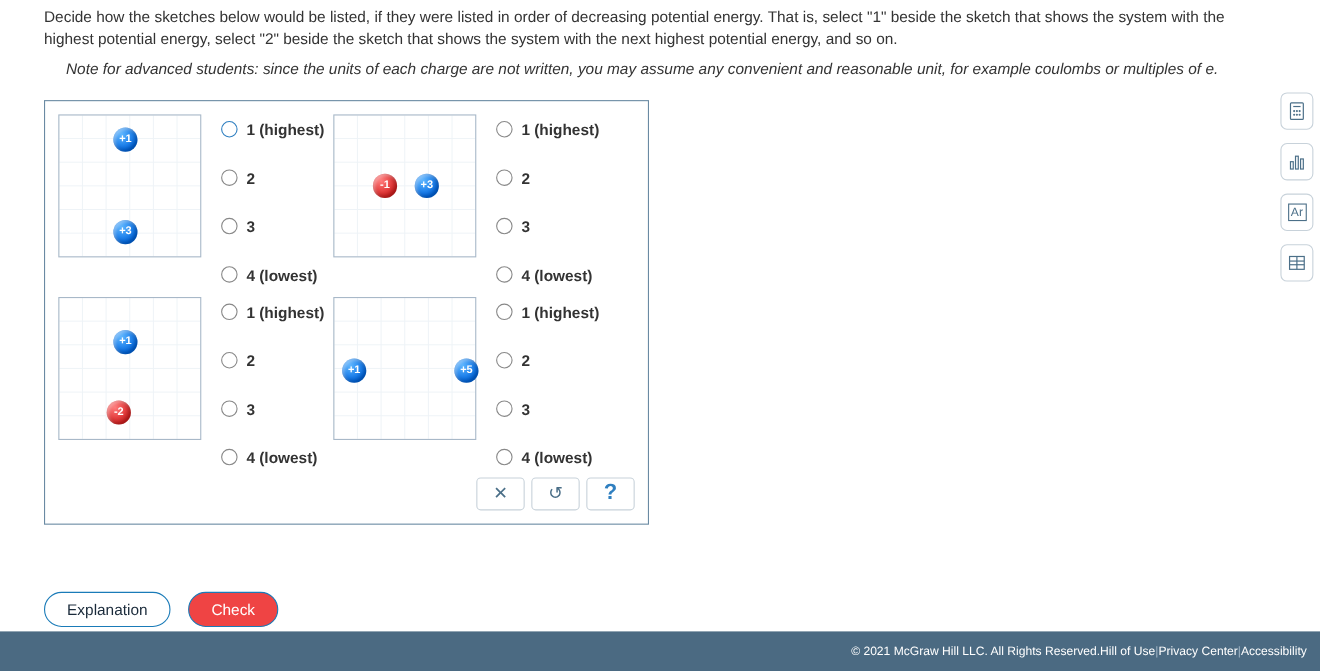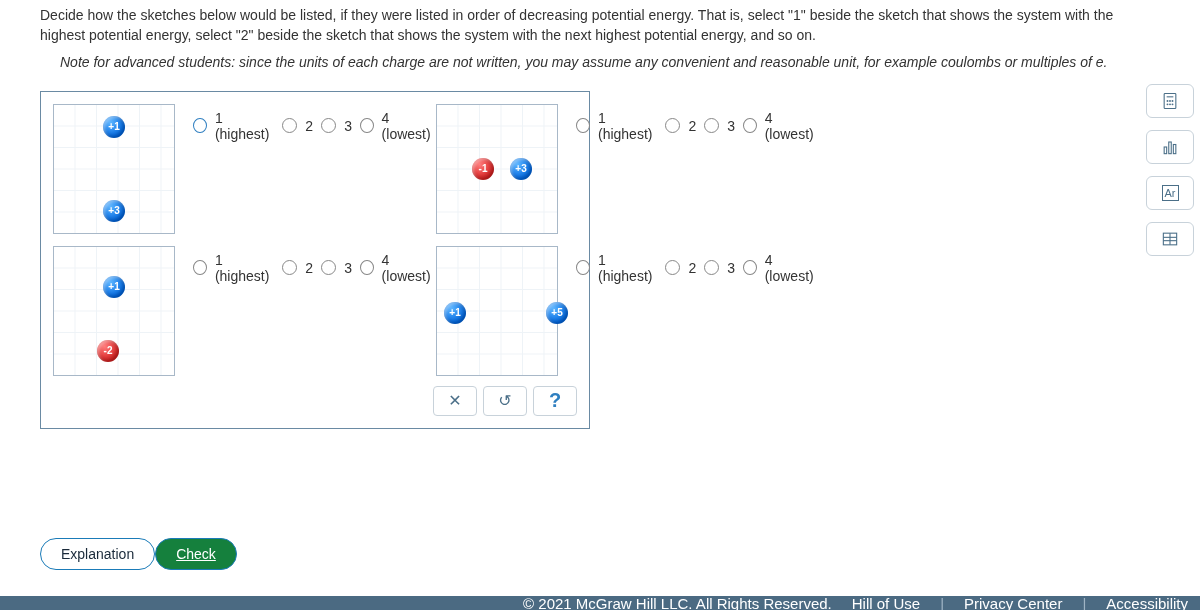--- a/index.html
+++ b/index.html
@@ -60,23 +60,24 @@
     justify-content: center;
     transform: translate(-50%, -50%);
     box-shadow: inset -2px -2px 4px rgba(0,0,0,0.25), inset 2px 2px 3px rgba(255,255,255,0.4);
   }
   .pos { background: radial-gradient(circle at 35% 30%, #5bb5ff, #0066e0 70%); }
   .neg { background: radial-gradient(circle at 35% 30%, #ff7a7a, #d62020 70%); }
 
   .options {
     padding: 6px 0 0 18px;
     display: flex;
-    flex-direction: row;
-    gap: 8px;
+    flex-direction: column;
+    gap: 28px;
     min-width: 120px;
+    font-weight: bold;
   }
   .opt {
     display: flex;
     align-items: center;
     gap: 8px;
     font-size: 14px;
   }
   .radio {
     width: 15px; height: 15px;
     border: 1.5px solid #888;
@@ -102,65 +103,65 @@
     font-size: 16px;
     color: #4b6f88;
   }
   .tbtn.help { color: #2f7fc0; font-size: 20px; font-weight: bold; }
 
   .bottom-bar {
     position: absolute;
     left: 40px;
     bottom: 40px;
     display: flex;
+    gap: 16px;
   }
   .btn {
     border-radius: 18px;
     padding: 7px 20px;
     font-size: 14px;
     cursor: pointer;
   }
   .btn-outline {
     border: 1px solid #1a7bb8;
     color: #1a2a3a;
     background: #fff;
   }
   .btn-primary {
     border: 1px solid #1a7bb8;
-    background: #15803d;
+    background: #ef4444;
     color: #fff;
-    text-decoration: underline;
   }
 
   .footer {
     position: absolute;
     bottom: 0; left: 0; right: 0;
-    height: 14px;
+    height: 36px;
     background: #4b6a82;
     color: #fff;
-    font-size: 15px;
+    font-size: 11px;
     display: flex;
     align-items: center;
     justify-content: flex-end;
     padding: 0 12px;
-    gap: 20px;
+    gap: 0;
   }
   .footer a { color: #fff; text-decoration: none; }
   .footer .sep { color: #9fb4c4; }
 
   .side-tools {
     position: absolute;
     right: 6px;
     top: 84px;
     display: flex;
     flex-direction: column;
     gap: 12px;
   }
   .side-btn {
-    width: 48px; height: 34px;
+    width: 30px; height: 34px;
     border: 1px solid #c8d2da;
     border-radius: 6px;
     background: #fff;
     display: flex;
     align-items: center;
     justify-content: center;
     color: #4b6f88;
     font-size: 14px;
   }
   .side-btn svg { width: 20px; height: 20px; stroke: #4b6f88; fill: none; stroke-width: 1.3; }

